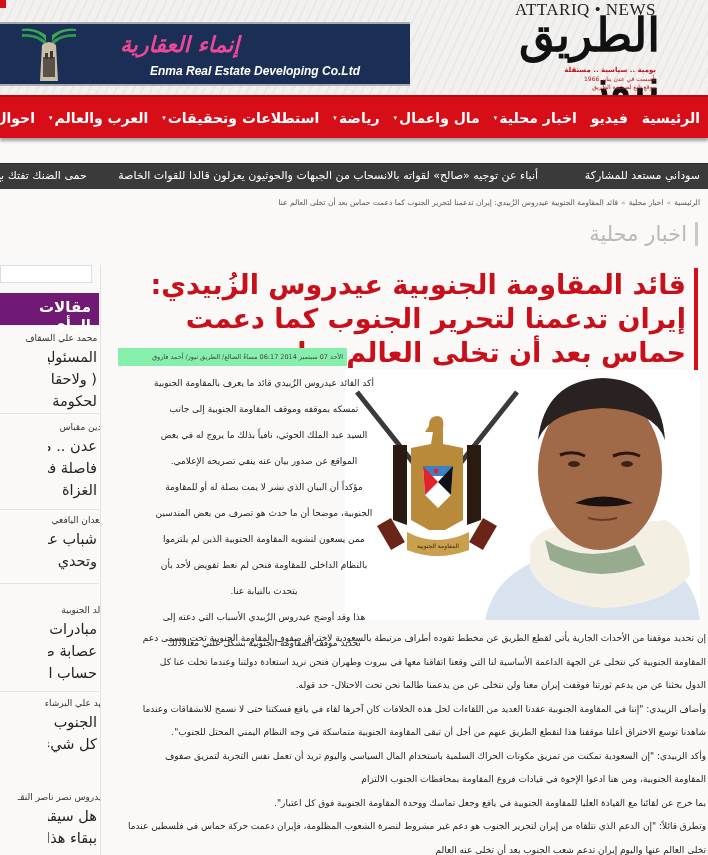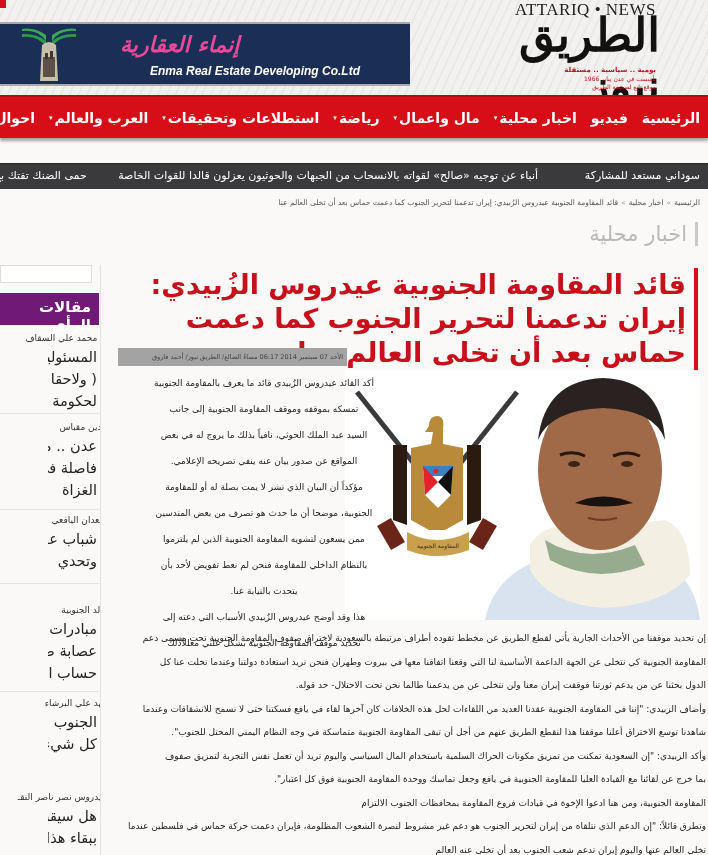--- a/index.html
+++ b/index.html
@@ -52,21 +52,21 @@
   .op-item { position: absolute; left: 0; width: 107px; direction: rtl; text-align: right; }
   .op-author { font-size: 9px; color: #333; white-space: nowrap; padding-right: 0; }
   .op-title-wrap { margin-top: 3px; border-right: 4px solid #cfcfcf; padding-right: 6px; padding-left: 48px; }
   .op-title { font-size: 14.5px; color: #222; line-height: 22px; white-space: nowrap; overflow: hidden; direction: rtl; }
   .op-divider { position: absolute; left: 0; width: 99px; height: 1px; background: #e4e4e4; }
   .sidebar-border { position: absolute; left: 100px; top: 265px; width: 1px; height: 590px; background: #e2e2e2; }
 
   
   .article-title { position: absolute; right: 10px; top: 268px; width: 580px; border-right: 4px solid #d70d18; padding-right: 8px;
     direction: rtl; text-align: right; color: #c8101b; font-size: 27px; font-weight: bold; line-height: 34px; }
-  .meta-bar { position: absolute; left: 118px; top: 348px; width: 229px; height: 18px; background: #a3a3a3;
+  .meta-bar { position: absolute; left: 118px; top: 348px; width: 229px; height: 18px; background: #86efac;
     font-size: 6.5px; color: #444; direction: rtl; text-align: right; padding: 5px 4px 0 4px; white-space: nowrap; overflow: hidden; }
 
   .article-image { position: absolute; left: 345px; top: 370px; width: 355px; height: 250px; background: #fff; overflow: hidden; }
 
   .body-col { position: absolute; left: 118px; top: 370px; width: 222px; direction: rtl; text-align: center; margin-left: 35px; }
   .body-line { font-size: 9px; line-height: 26px; color: #222; white-space: nowrap; overflow: hidden; }
 
   .body-full { position: absolute; left: 112px; top: 627px; width: 596px; direction: rtl; text-align: right; }
   .full-line { font-size: 9px; line-height: 23.5px; color: #222; white-space: nowrap; overflow: hidden; padding-right: 2px; }
 </style>
@@ -260,17 +260,17 @@
   <div class="body-line">تحديد موقف المقاومة الجنوبية  بشكل علني معللاًذلك</div>
 </div>
 
 <div class="body-full">
   <div class="full-line">إن تحديد موقفنا من الأحداث الجارية يأتي  لقطع الطريق عن مخطط تقوده أطراف مرتبطة بالسعودية لاختراق صفوف المقاومة الجنوبية تحت مسمى دعم</div>
   <div class="full-line">المقاومة الجنوبية كي نتخلى عن الجهة الداعمة الأساسية لنا التي وقعنا اتفاقنا معها في بيروت وطهران فنحن نريد استعادة دولتنا وعندما تخلت عنا كل</div>
   <div class="full-line">الدول بحثنا عن من يدعم ثورتنا فوقفت إيران معنا ولن نتخلى عن من يدعمنا طالما نحن تحت الاحتلال- حد قوله.</div>
   <div class="full-line">وأضاف الزبيدي: "إننا في المقاومة الجنوبية عقدنا العديد من اللقاءات لحل هذه الخلافات كان آخرها لقاء في يافع فسكتنا حتى لا  نسمح للانشقاقات وعندما</div>
   <div class="full-line">شاهدنا توسع الاختراق أعلنا موقفنا هذا لنقطع الطريق عنهم من أجل أن تبقى المقاومة الجنوبية متماسكة في وجه النظام اليمني المحتل للجنوب".</div>
   <div class="full-line">وأكد الزبيدي: "إن السعودية تمكنت من تمزيق مكونات الحراك السلمية باستخدام المال السياسي واليوم تريد أن تعمل نفس التجربة لتمزيق صفوف</div>
+  <div class="full-line">المقاومة الجنوبية، ومن هنا ادعوا الإخوة في قيادات فروع المقاومة بمحافظات الجنوب الالتزام</div>
   <div class="full-line">بما خرج عن لقائنا مع القيادة العليا للمقاومة الجنوبية في يافع وجعل تماسك ووحدة المقاومة الجنوبية فوق كل اعتبار".</div>
-  <div class="full-line">المقاومة الجنوبية، ومن هنا ادعوا الإخوة في قيادات فروع المقاومة بمحافظات الجنوب الالتزام</div>
   <div class="full-line">وتطرق قائلاً: "إن الدعم الذي نتلقاه من إيران  لتحرير الجنوب هو دعم غير مشروط  لنصرة الشعوب المظلومة، فإيران  دعمت حركة حماس في فلسطين عندما</div>
   <div class="full-line">تخلى العالم عنها واليوم إيران تدعم شعب الجنوب بعد أن تخلى عنه العالم</div>
 </div>
 
 </body></html>

